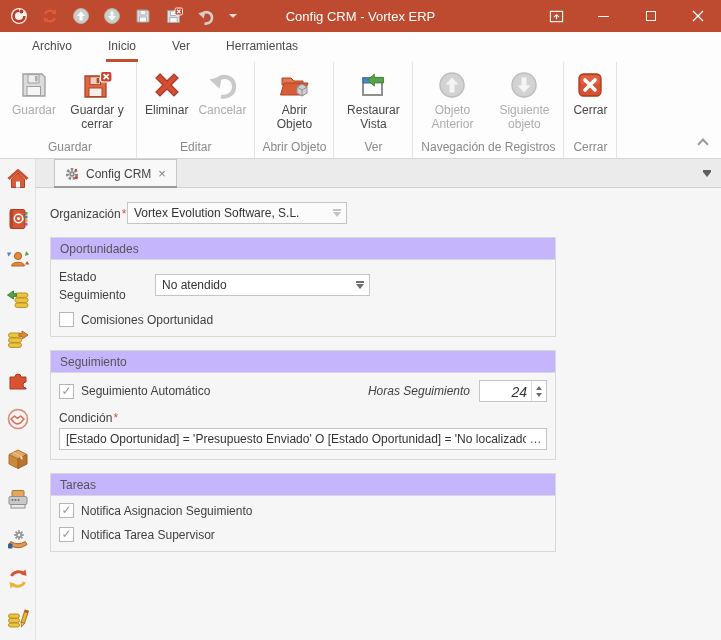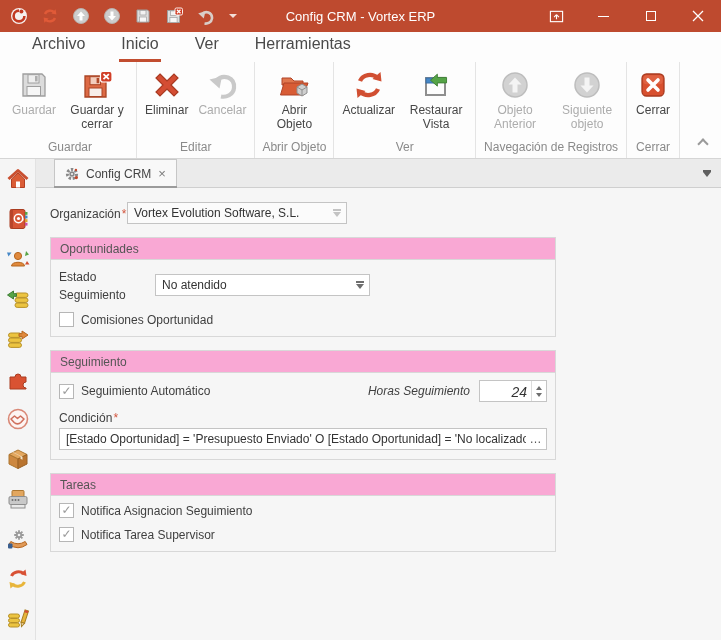--- a/index.html
+++ b/index.html
@@ -13,21 +13,21 @@
   .qat .qcaret { width:0;height:0;border-left:4px solid transparent;border-right:4px solid transparent;border-top:4px solid #f3ded7; margin-left:2px;}
   .win-title { position:absolute; left:0; right:0; text-align:center; color:#fff; font-size:13px; pointer-events:none; }
   .wincontrols { margin-left:auto; display:flex; height:32px; z-index:2; }
   .wbtn { width:47px; height:32px; display:flex; align-items:center; justify-content:center; }
   .glyph-min { width:11px; height:1px; background:#fff; display:block; }
   .glyph-max { width:10px; height:10px; border:1px solid #fff; display:block; }
 
   
   .ribbon { background:var(--ribbon-bg,#fdfdfd); border-bottom:1px solid #d5d5d5; position:relative; }
   .ribbon-tabs { display:flex; height:30px; align-items:flex-end; padding-left:14px; }
-  .rtab { font-size:16px; color:#4a4a4a; margin:0 16px; padding:5px 2px 6px; border-bottom:3px solid transparent; }
+  .rtab { font-size:12px; color:#4a4a4a; margin:0 16px; padding:5px 2px 6px; border-bottom:3px solid transparent; }
   .rtab.active { border-bottom:3px solid var(--accent,#c24d30); }
   .ribbon-body { display:flex; height:96px; align-items:stretch; padding-left:4px; }
   .rgroup { display:flex; flex-direction:column; border-right:1px solid #e4e4e4; padding:0 3px; }
   .rbuttons { display:flex; flex:1; align-items:flex-start; justify-content:center; padding-top:4px; }
   .rbtn { display:flex; flex-direction:column; align-items:center; padding:3px 5px 0; min-width:46px; max-width:72px; }
   .ricon { width:32px; height:32px; margin-bottom:2px; }
   .ricon svg { width:32px; height:32px; display:block; }
   .rlabel { font-size:12px; line-height:14px; text-align:center; color:#474747; }
   .rbtn.disabled .rlabel { color:var(--disabled-text,#acacac); }
   .rcaption { height:18px; font-size:12px; color:var(--caption-text,#8a8a8a); text-align:center; }
@@ -63,21 +63,21 @@
   .arrow-dn::before { content:""; display:block; }
   .arrow-bar { width:8px; height:1.5px; background:#6e6e6e; margin-bottom:1.5px; }
   .field.disabled { background:#fbfbfb; }
   .field.disabled .arrow-dn { border-top-color:#c3c3c3; }
   .field.disabled .arrow-bar { background:#c3c3c3; }
 
   .org-row .flabel-wrap { width:77px; }
   .org-row .field { width:220px; }
 
   .groupbox { border:1px solid var(--border,#d8d8d8); margin-top:13px; background:transparent; }
-  .gheader { height:22px; background:#f9a8d4; border-bottom:1px solid var(--border,#d8d8d8); display:flex; align-items:center; padding:0 9px; font-size:12px; color:#555; }
+  .gheader { height:22px; background:#c4b5fd; border-bottom:1px solid var(--border,#d8d8d8); display:flex; align-items:center; padding:0 9px; font-size:12px; color:#555; }
   .gbody { padding:7px 8px 9px; }
 
   .checkbox { width:15px; height:15px; border:1px solid #b6b6b6; background:#fff; display:inline-block; flex:none; }
   .checkbox.checked::after { content:"\2713"; display:block; text-align:center; font-size:12px; line-height:13px; color:var(--check,#9a9a9a); }
   .cbrow { display:flex; align-items:center; gap:7px; }
   .cbrow .flabel { white-space:nowrap; }
 
   .estado-row { margin-bottom:9px; }
   .estado-row .flabel-wrap { width:96px; }
   .estado-row .field { width:215px; }
@@ -248,31 +248,20 @@
               </svg>
           </span>
           <span class="rlabel">Abrir Objeto</span>
         </div>
       </div>
       <div class="rcaption">Abrir Objeto</div>
     </div>
 
     <div class="rgroup">
       <div class="rbuttons">
-        <div class="rbtn">
-          <span class="ricon">
-            <svg viewBox="0 0 32 32">
-                <path d="M7 12 a10.5 9.5 0 0 1 17.5 -3" fill="none" stroke="#d14f32" stroke-width="4.4"></path>
-                <polygon points="27.5,3 28.5,12.5 19.5,10" fill="#d14f32"></polygon>
-                <path d="M25 20 a10.5 9.5 0 0 1 -17.5 3" fill="none" stroke="#d14f32" stroke-width="4.4"></path>
-                <polygon points="4.5,29 3.5,19.5 12.5,22" fill="#d14f32"></polygon>
-              </svg>
-          </span>
-          <span class="rlabel">Actualizar</span>
-        </div>
         <div class="rbtn">
           <span class="ricon">
             <svg viewBox="0 0 32 32">
                 <rect x="6" y="9" width="19" height="17" fill="#fdfdfd" stroke="#8f8f8f" stroke-width="2"></rect>
                 <rect x="6" y="9" width="11" height="5" fill="#4688c7" stroke="#3a6fa5"></rect>
                 <path d="M13 10.5 l7.5 -6.5 v3.5 h10 v6 h-10 v3.5 z" fill="#55a447" stroke="#3e7d34" transform="translate(-1.5 1.5) scale(.92)"></path>
               </svg>
           </span>
           <span class="rlabel">Restaurar Vista</span>
         </div>

